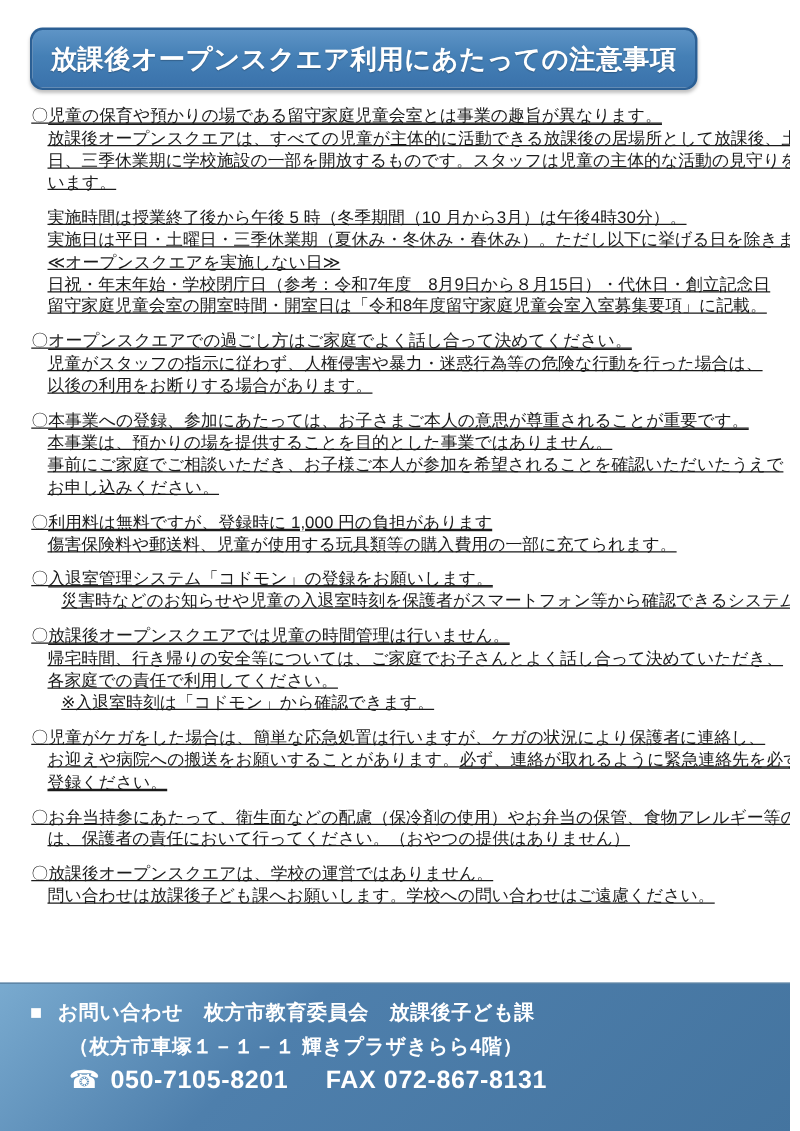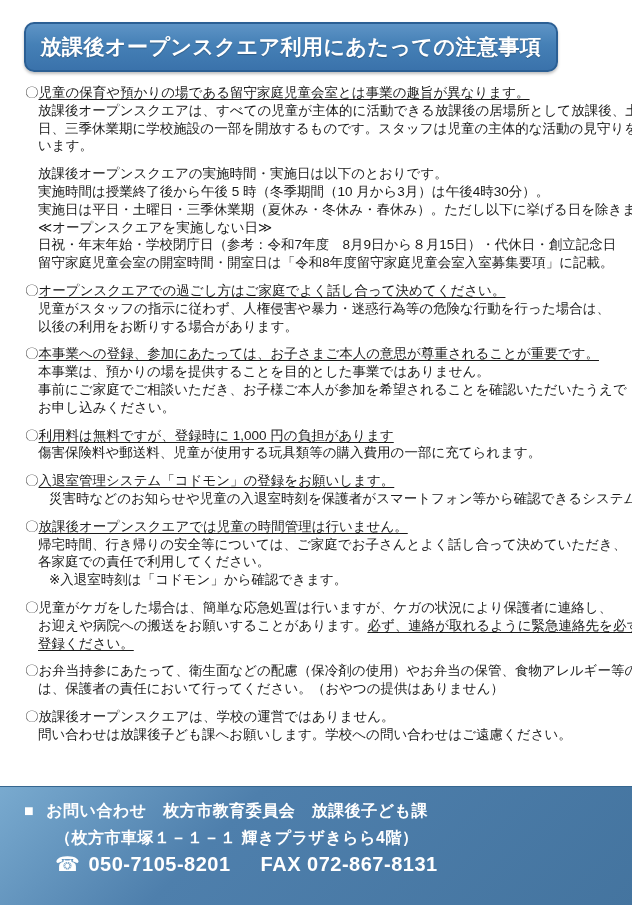--- a/index.html
+++ b/index.html
@@ -28,20 +28,21 @@
     font-weight:bold;
     letter-spacing:0.5px;
     white-space:nowrap;
     text-shadow:0 1px 1px rgba(0,0,0,0.25);
   }
   .content{
     position:absolute;
     top:84px;left:25px;right:24px;
     font-size:13.5px;
     line-height:17.8px;
+    text-decoration:underline;
   }
   .section{margin-bottom:10px;}
   .line{white-space:nowrap;}
   .line.i1{margin-left:13px;}
   .line.i2{margin-left:24px;}
   .u{
     text-decoration:underline;
     text-decoration-thickness:1px;
     text-underline-offset:2px;
   }
@@ -79,21 +80,20 @@
   </div>
 
   <div class="content">
       <div class="section">
         <div class="line i0"><span>〇</span><span class="u">児童の保育や預かりの場である留守家庭児童会室とは事業の趣旨が異なります。</span></div>
         <div class="line i1"><span>放課後オープンスクエアは、すべての児童が主体的に活動できる放課後の居場所として放課後、土曜</span></div>
         <div class="line i1"><span>日、三季休業期に学校施設の一部を開放するものです。スタッフは児童の主体的な活動の見守りを行</span></div>
         <div class="line i1"><span>います。</span></div>
       </div>
       <div class="section">
-        <div class="line i1"><span>放課後オープンスクエアの実施時間・実施日は以下のとおりです。</span></div>
         <div class="line i1"><span>実施時間は授業終了後から午後 5 時（冬季期間（10 月から3月）は午後4時30分）。</span></div>
         <div class="line i1"><span>実施日は平日・土曜日・三季休業期（夏休み・冬休み・春休み）。ただし以下に挙げる日を除きます。</span></div>
         <div class="line i1"><span>≪オープンスクエアを実施しない日≫</span></div>
         <div class="line i1"><span>日祝・年末年始・学校閉庁日（参考：令和7年度　8月9日から８月15日）・代休日・創立記念日</span></div>
         <div class="line i1"><span>留守家庭児童会室の開室時間・開室日は「令和8年度留守家庭児童会室入室募集要項」に記載。</span></div>
       </div>
       <div class="section">
         <div class="line i0"><span>〇</span><span class="u">オープンスクエアでの過ごし方はご家庭でよく話し合って決めてください。</span></div>
         <div class="line i1"><span>児童がスタッフの指示に従わず、人権侵害や暴力・迷惑行為等の危険な行動を行った場合は、</span></div>
         <div class="line i1"><span>以後の利用をお断りする場合があります。</span></div>

